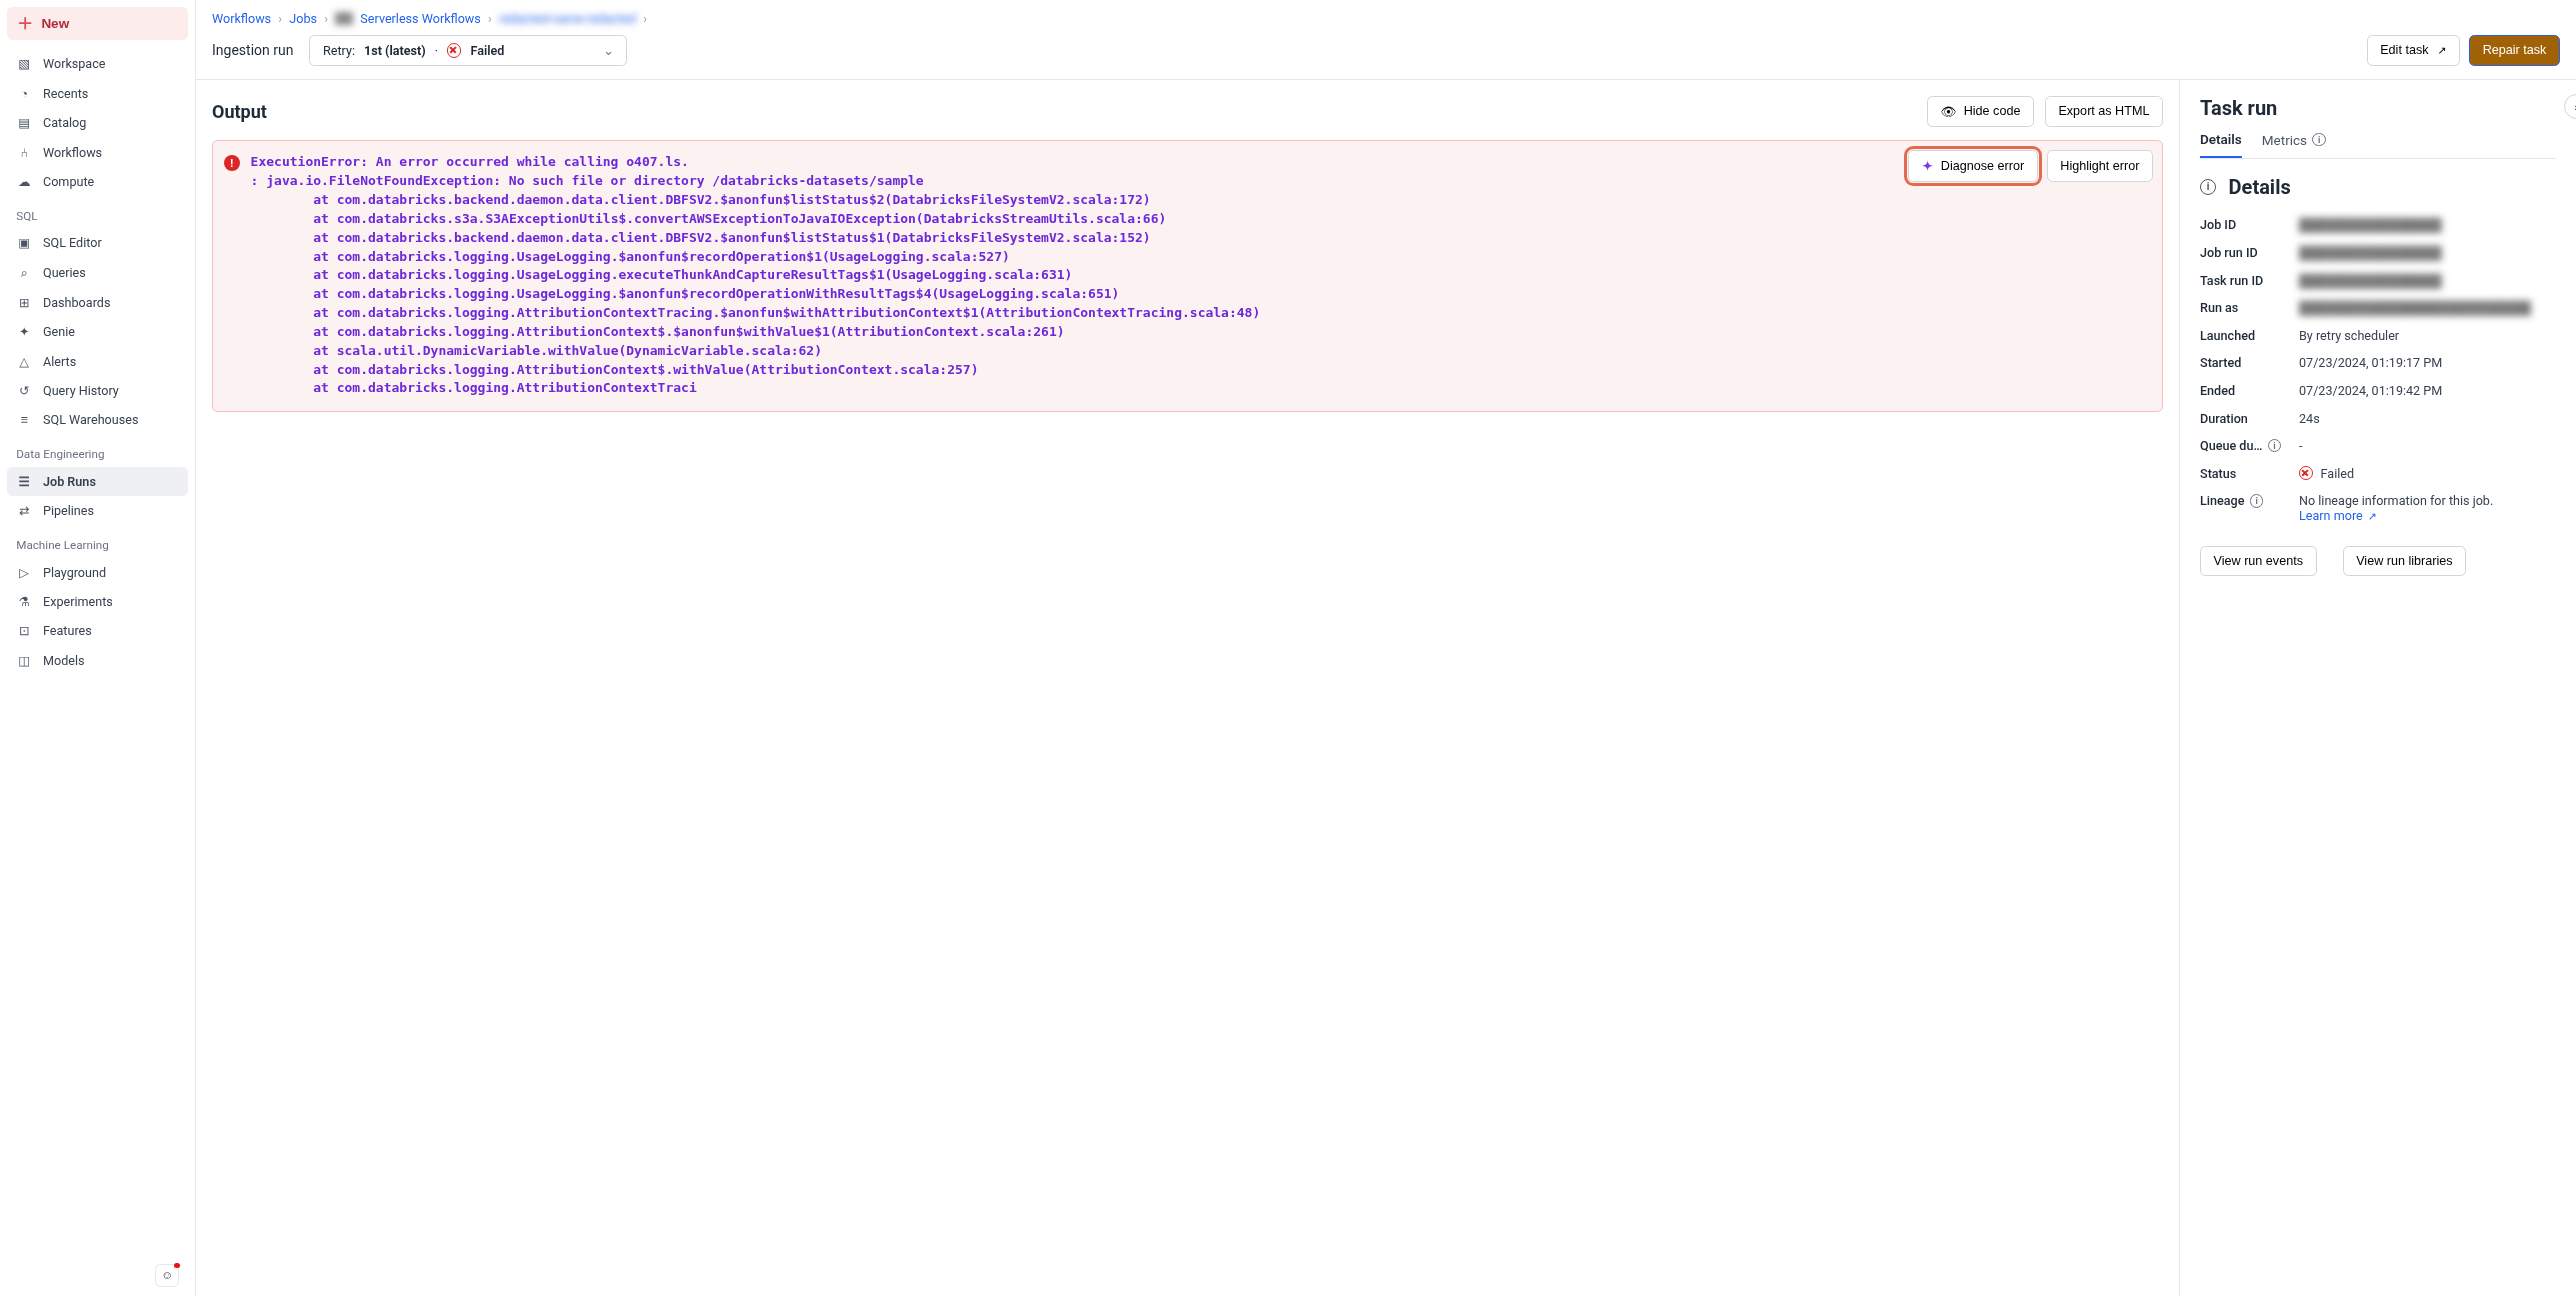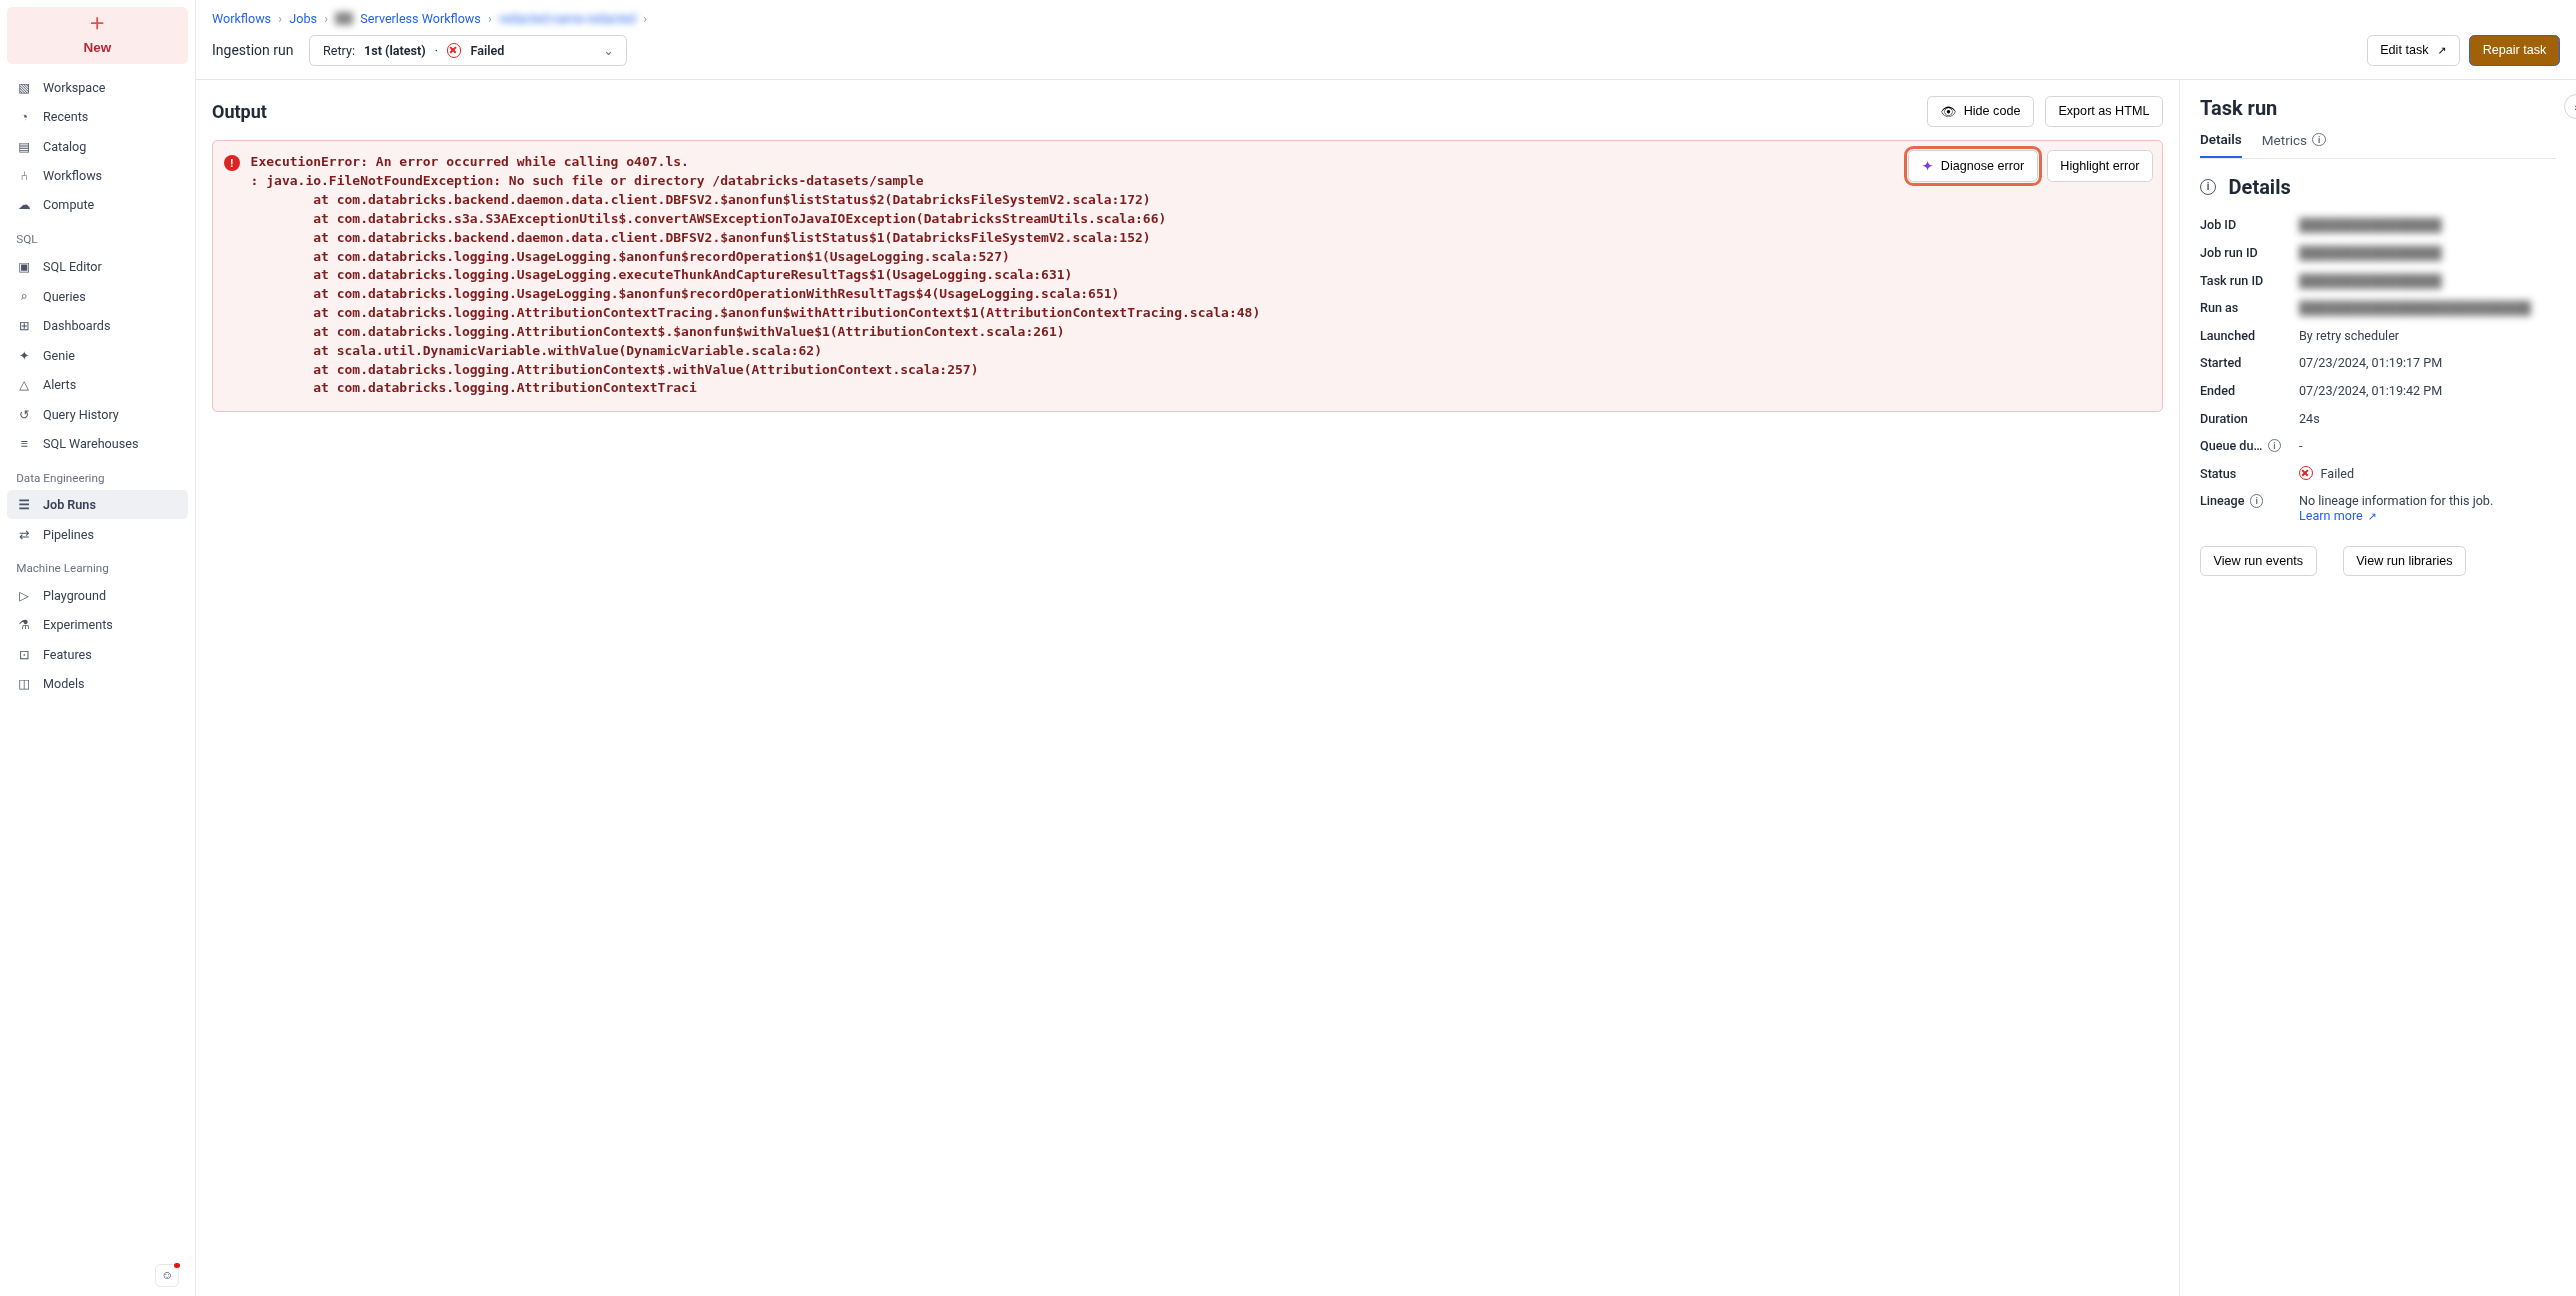--- a/index.html
+++ b/index.html
@@ -1,21 +1,21 @@
 <!DOCTYPE html>
 <html style="font-size:14.4px"><head>
 <meta charset="utf-8">
 <style>
 * { box-sizing: border-box; margin: 0; padding: 0; }
 body { font-family: -apple-system, BlinkMacSystemFont, "Segoe UI", Roboto, sans-serif; font-size: 11.7px; color: #1f2937; background: #fff; overflow: hidden; }
 .app { display: flex; height: 100vh; }
 
 
 .sidebar { width: 196px; border-right: 0.9px solid #e5e7eb; display: flex; flex-direction: column; padding: 7.2px 7.2px 0 7.2px; overflow-y: auto; }
-.new-btn { display: flex; align-items: center; gap: 9px; background: #fdecec; color: #b02a37; border: none; border-radius: 5.4px; padding: 9px 10.8px; font-size: 13.5px; font-weight: 600; cursor: pointer; margin-bottom: 9px; width: 100%; text-align: center; flex-direction: column; }
+.new-btn { display: flex; align-items: center; gap: 9px; background: #fdecec; color: #b02a37; border: none; border-radius: 5.4px; padding: 9px 10.8px; font-size: 13.5px; font-weight: 600; cursor: pointer; margin-bottom: 9px; width: 100%; text-align: center; }
 .nav-item { display: flex; align-items: center; gap: 10.8px; padding: 7.2px 9px; border-radius: 5.4px; cursor: pointer; color: #374151; font-size: 12.6px; }
 .nav-item.active { background: #eef0f3; font-weight: 600; }
 .nav-item .icon { width: 16px; display:flex; justify-content:center; color:#4b5563;}
 .section-title { font-size: 11.7px; color: #6b7280; padding: 12.6px 9px 5.4px 9px; }
 .sidebar-footer { margin-top: auto; padding: 9px; display:flex; justify-content:flex-end;}
 .smile { width:23.4px; height:23.4px; border:0.9px solid #e5e7eb; border-radius:5.4px; display:flex; align-items:center; justify-content:center; position:relative; background:#fff;}
 .smile::after { content:''; width:5.4px;height:5.4px;background:#e11; border-radius:50%; position:absolute; top:-1.8px; right:-1.8px;}
 
 
 .main { flex:1; display:flex; flex-direction:column; min-width:0; }
@@ -39,21 +39,21 @@
 
 .content { flex:1; display:flex; min-height:0; position:relative;}
 .output-col { flex:1; min-width:0; padding: 16px; overflow:auto; border-right:0.9px solid #e5e7eb; position:relative;}
 .output-header { display:flex; align-items:center; margin-bottom:12.6px;}
 .output-title { font-size:18px; font-weight:700;}
 .output-actions { margin-left:auto; display:flex; gap:10.8px;}
 .toggle-arrow { position:absolute; right:-12.6px; top: 14.4px; width:25px;height:25px;border:0.9px solid #d1d5db;border-radius:50%;background:#fff;display:flex;align-items:center;justify-content:center;cursor:pointer; z-index:5;}
 
 .error-panel { border:0.9px solid #f3c0c0; background:#fdf2f2; border-radius:5.4px; padding: 12.6px 16px; position:relative;}
 .err-badge { position:absolute; left:10.8px; top:14.4px; width:16px;height:16px; background:#dc2626;border-radius:50%;color:#fff; font-weight:700; display:flex; align-items:center;justify-content:center; font-size:10.8px;}
-.error-panel pre { font-family: ui-monospace, Menlo, Consolas, monospace; font-size:13px; white-space:pre-wrap; word-break:break-all; color:#7f1d1d; margin-left: 21.6px; font-weight:600; line-height:1.45;}
+.error-panel pre { font-family: ui-monospace, Menlo, Consolas, monospace; font-size:13px; white-space:pre-wrap; word-break:break-all; color:#6d28d9; margin-left: 21.6px; font-weight:600; line-height:1.45;}
 .err-btns { position:absolute; right:9px; top:9px; display:flex; gap:9px;}
 .err-btns .btn { background:#fff; }
 .diagnose-highlight { outline:3.6px solid #e36a4d; outline-offset:1.8px; border-radius:5.4px;}
 .sparkle { color:#7c3aed; font-size:14.4px;}
 
 
 .side-col { width: 396px; padding: 16px 20px; overflow:auto; position:relative;}
 .side-title { font-size:20px; font-weight:700; margin-bottom: 10.8px;}
 .tabs { display:flex; gap:20px; border-bottom:0.9px solid #e5e7eb; margin-bottom:16px;}
 .tab { padding: 0 0 9px 0; font-size:13.5px; color:#4b5563; cursor:pointer; display:flex; align-items:center; gap:5.4px;}

